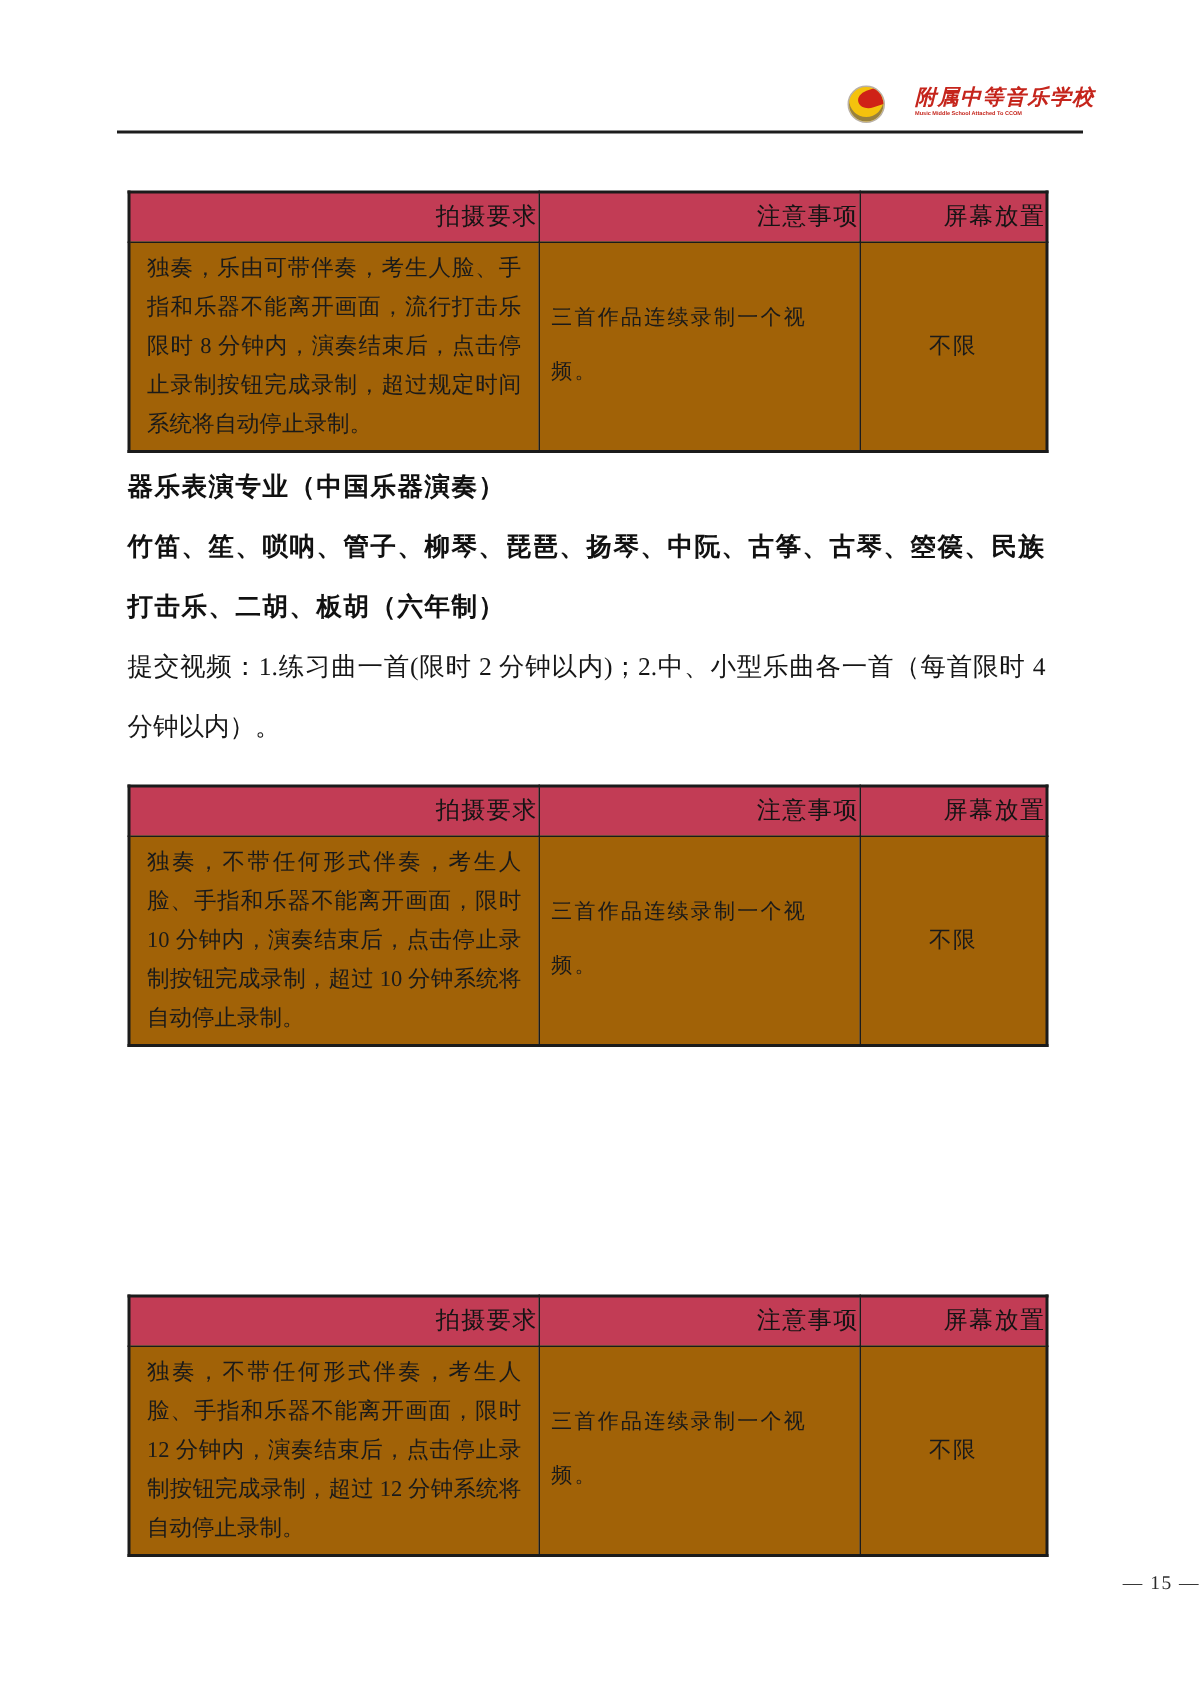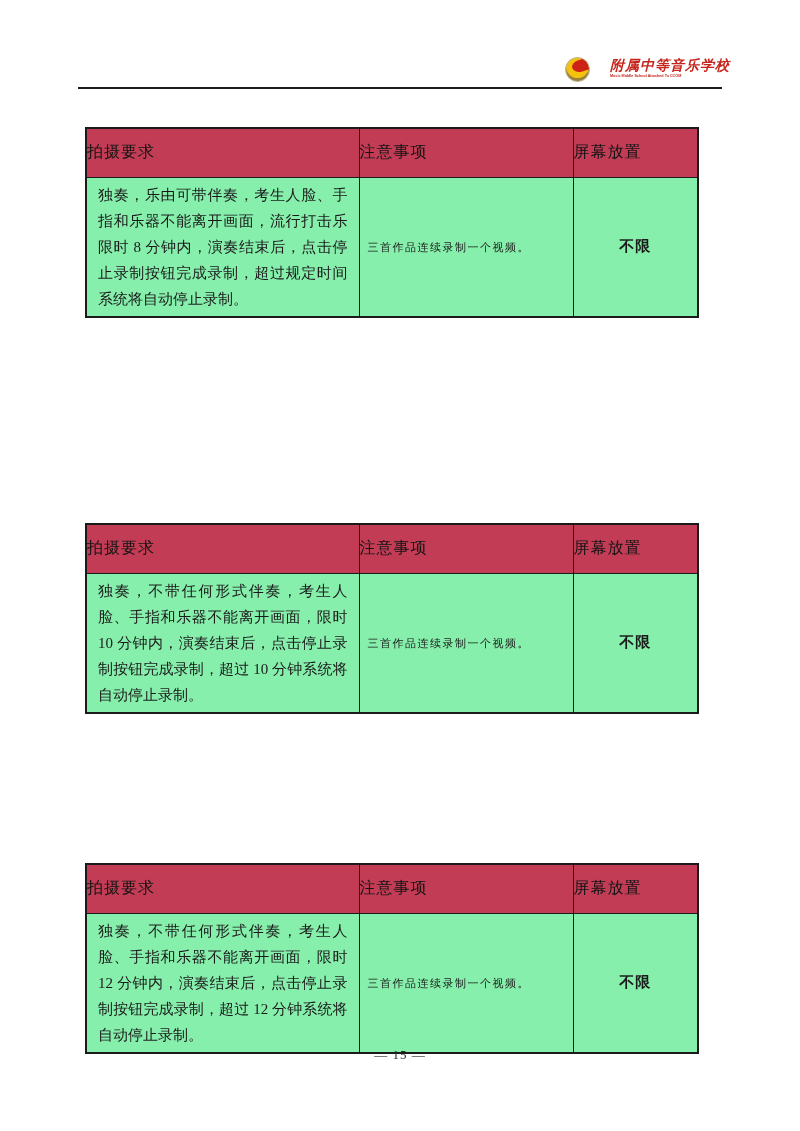--- a/index.html
+++ b/index.html
@@ -85,38 +85,38 @@
   }
   table.t1 { top: 127px; }
   table.t2 { top: 523px; }
   table.t3 { top: 863px; }
   .req-table th, .req-table td { border: 1px solid #1b1b1b; }
   .req-table th {
     background: #c23c55;
     color: #141414;
     font-weight: 400;
     font-size: 16px;
-    height: 49px;
-    text-align: left;
-    letter-spacing: 1px;
-  }
-  .req-table td { vertical-align: middle; background: #86efac; }
+    height: 33px;
+    text-align: right;
+    letter-spacing: 1px;
+  }
+  .req-table td { vertical-align: middle; background: #a16207; }
   td.req {
     font-size: 15px;
     line-height: 26px;
     padding: 4px 11px;
     text-align: justify;
   }
   td.note {
-    font-size: 11px;
+    font-size: 14px;
     letter-spacing: 1.5px;
     padding: 0 6px 0 8px;
     line-height: 36px;
   }
-  td.place { text-align: center; font-size: 15px; letter-spacing: 1px; font-weight: bold; }
+  td.place { text-align: center; font-size: 15px; letter-spacing: 1px; }
   .t1 td { height: 132px; }
   .t2 td { height: 137px; margin-left: 19px; }
   .t3 td { height: 130px; }
 
   
   .section { position: absolute; left: 85px; width: 612px; }
   .sec-a { top: 305px; }
   .sec-b { top: 713px; }
   .sec-title, .sec-subtitle {
     font-family: "Liberation Sans", sans-serif;
@@ -137,21 +137,21 @@
     text-align: justify;
   }
   .sec-b .sec-desc { line-height: 42px; margin-top: 5px; }
 
   
   .footer {
     position: absolute;
     top: 1047px;
     left: 0;
     width: 100%;
-    text-align: center;
+    text-align: right;
     font-size: 13px;
     color: #2b2b2b;
     letter-spacing: 1px;
   }
 </style>
 </head>
 <body>
 
 <div class="page">
 
@@ -179,20 +179,25 @@
     </thead>
     <tbody>
       <tr>
         <td class="req">独奏，乐由可带伴奏，考生人脸、手指和乐器不能离开画面，流行打击乐限时 8 分钟内，演奏结束后，点击停止录制按钮完成录制，超过规定时间系统将自动停止录制。</td>
         <td class="note">三首作品连续录制一个视频。</td>
         <td class="place">不限</td>
       </tr>
     </tbody>
   </table>
 
+  <div class="section sec-a">
+    <div class="sec-title">器乐表演专业（中国乐器演奏）</div>
+    <div class="sec-subtitle">竹笛、笙、唢呐、管子、柳琴、琵琶、扬琴、中阮、古筝、古琴、箜篌、民族打击乐、二胡、板胡（六年制）</div>
+    <div class="sec-desc">提交视频：1.练习曲一首(限时 2 分钟以内)；2.中、小型乐曲各一首（每首限时 4 分钟以内）。</div>
+  </div>
 
   <table class="req-table t2">
     <colgroup>
         <col style="width:273px">
         <col style="width:214px">
         <col style="width:125px">
       </colgroup>
     <thead>
       <tr>
         <th>拍摄要求</th>

